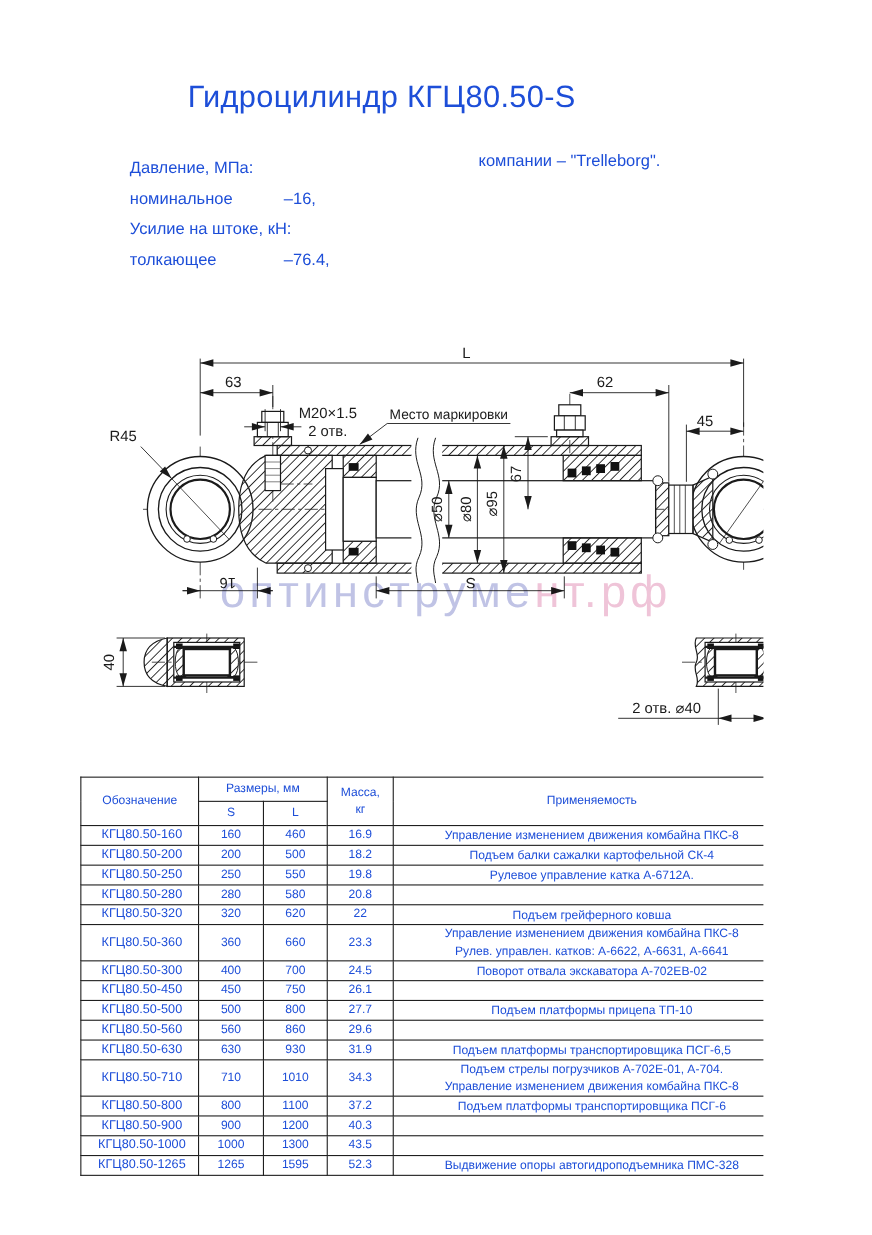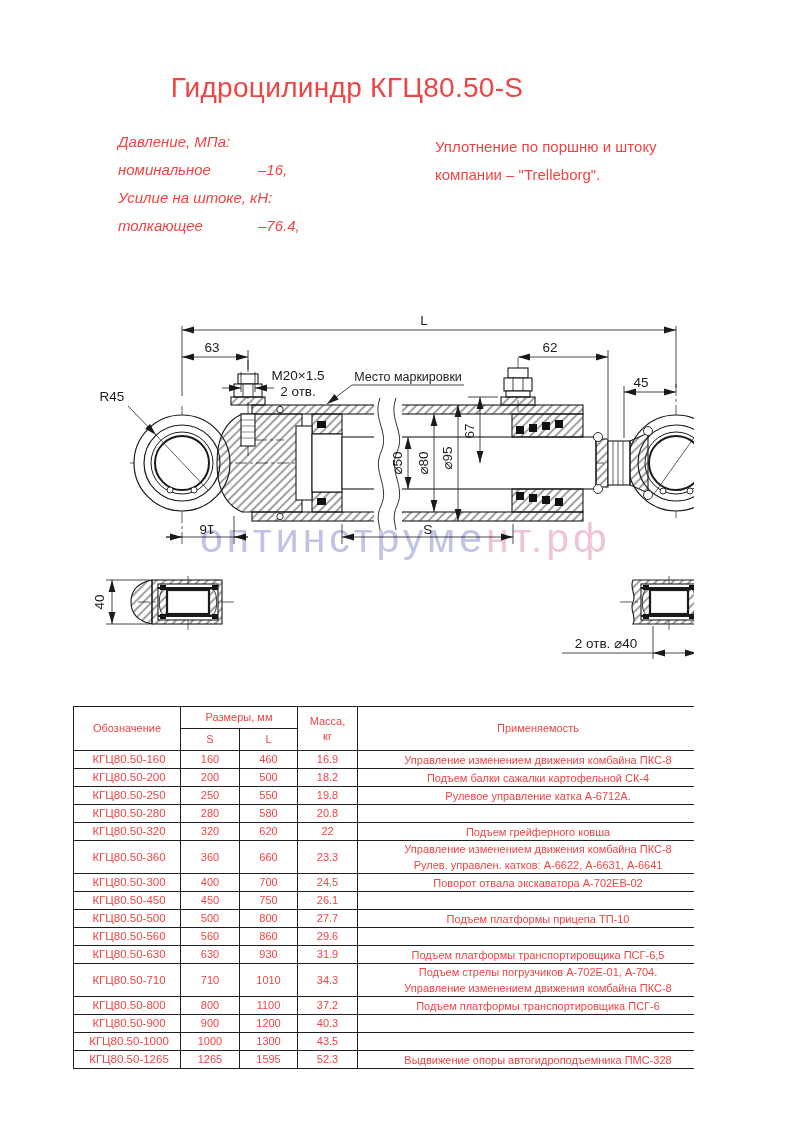--- a/index.html
+++ b/index.html
@@ -1,21 +1,21 @@
 <!DOCTYPE html>
 <html><head>
 <meta charset="utf-8">
 <style>
   html,body{margin:0;padding:0;background:#fff;}
   .page{position:relative;width:694px;height:1123px;background:#fff;overflow:hidden;
-        font-family:"Liberation Sans",sans-serif;color:#ef4444;}
+        font-family:"Liberation Sans",sans-serif;color:#1d4ed8;}
   .title{position:absolute;top:72px;left:0;width:100%;text-align:center;
          font-size:28px;letter-spacing:.3px;white-space:nowrap;}
   .specs{position:absolute;left:118px;top:133px;font-size:15px;}
-  .spec-line{display:flex;height:28px;align-items:flex-start;font-style:italic;}
+  .spec-line{display:flex;height:28px;align-items:flex-end;}
   .spec-label{width:140px;white-space:nowrap;}
   .spec-value{white-space:nowrap;}
   .note{position:absolute;left:435px;top:133px;font-size:15px;line-height:28px;width:250px;}
   svg text{font-family:"Liberation Sans",sans-serif;fill:#1b1b1b;}
   .dimtxt{font-size:13.5px;}
   .dimtxt-s{font-size:12.5px;}
   .wm{font-size:41px;letter-spacing:4px;mix-blend-mode:multiply;opacity:.9;}
   table.spec-table{position:absolute;left:73px;top:706px;width:645px;border-collapse:collapse;
         table-layout:fixed;font-size:11px;}
   .spec-table th,.spec-table td{border:1px solid #1f1f1f;font-weight:normal;text-align:center;
@@ -45,21 +45,20 @@
       <span class="spec-label">Усилие на штоке, кН:</span>
       <span class="spec-value"></span>
     </div>
     <div class="spec-line">
       <span class="spec-label">толкающее</span>
       <span class="spec-value">–76.4,</span>
     </div>
   </div>
 
   <div class="note">
-    <div>Уплотнение по поршню и штоку</div>
     <div>компании – "Trelleborg".</div>
   </div>
 
   <svg style="position:absolute;left:0;top:300px;" width="793" height="370" viewBox="0 0 793 370">
     <defs>
       <pattern id="h1" patternUnits="userSpaceOnUse" width="6" height="6" patternTransform="rotate(-45)">
         <path d="M -1 3 L 7 3" stroke="#2b2b2b" stroke-width="0.9"></path>
       </pattern>
       <marker id="ar" markerUnits="userSpaceOnUse" markerWidth="14" markerHeight="10" refX="13" refY="5" orient="auto-start-reverse">
         <path d="M13 5 L1 1.6 L1 8.4 Z" fill="#1a1a1a"></path>

